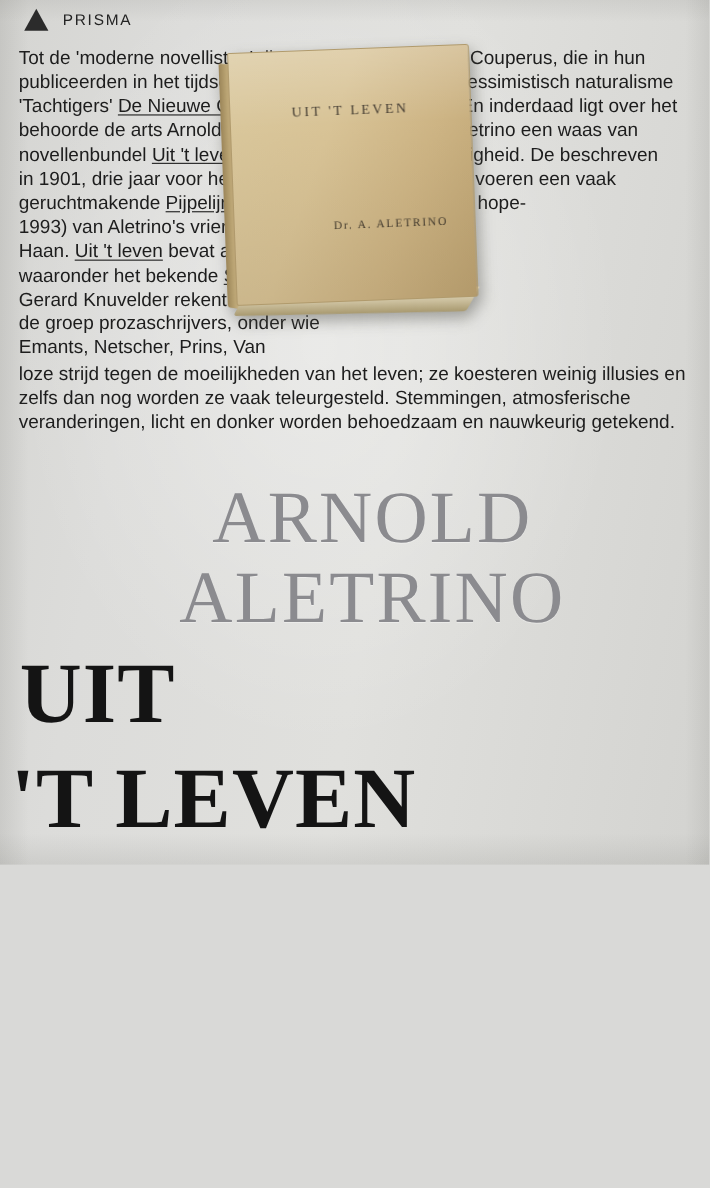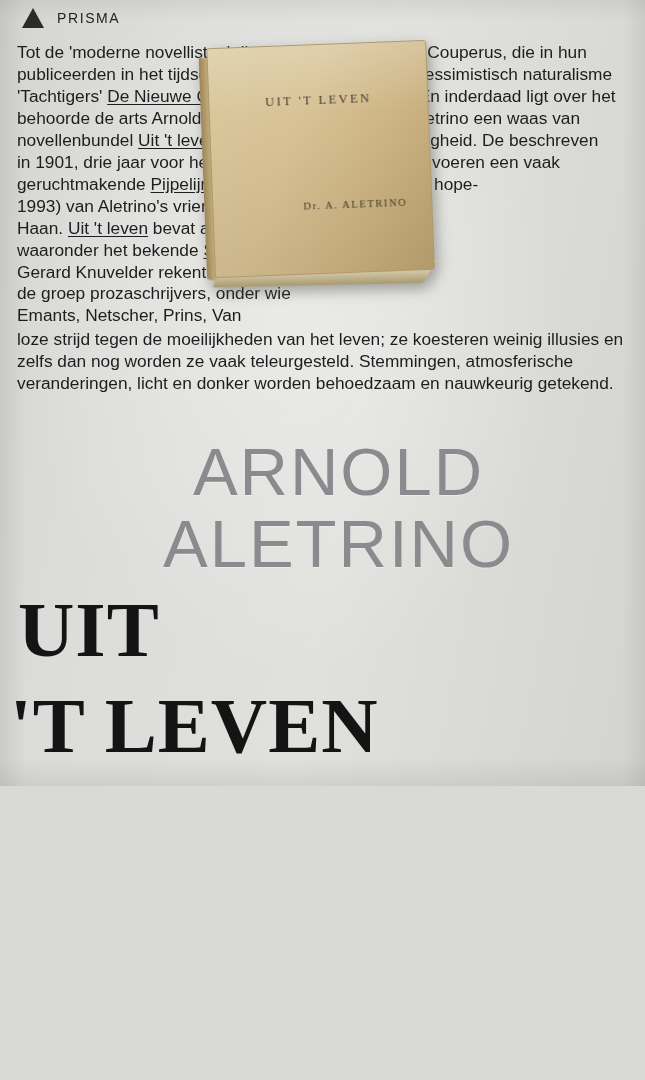--- a/index.html
+++ b/index.html
@@ -156,21 +156,21 @@
     font-family: "Liberation Serif", serif;
   }
 
   
   .author-block {
     position: absolute;
     left: 0; right: 0;
     top: 440px;
     text-align: center;
     color: #8b8b8f;
-    font-family: Liberation Sans, sans-serif;
+    font-family: Liberation Serif, serif;
     font-size: 67px;
     letter-spacing: 2px;
     line-height: 0.95;
     text-shadow: 0 1px 0 rgba(255,255,255,0.35);
     padding-left: 32px;
   }
   .author-line-1 { display: block; }
   .author-line-2 { display: block; margin-top: 8px; }
 
   .title-block {

